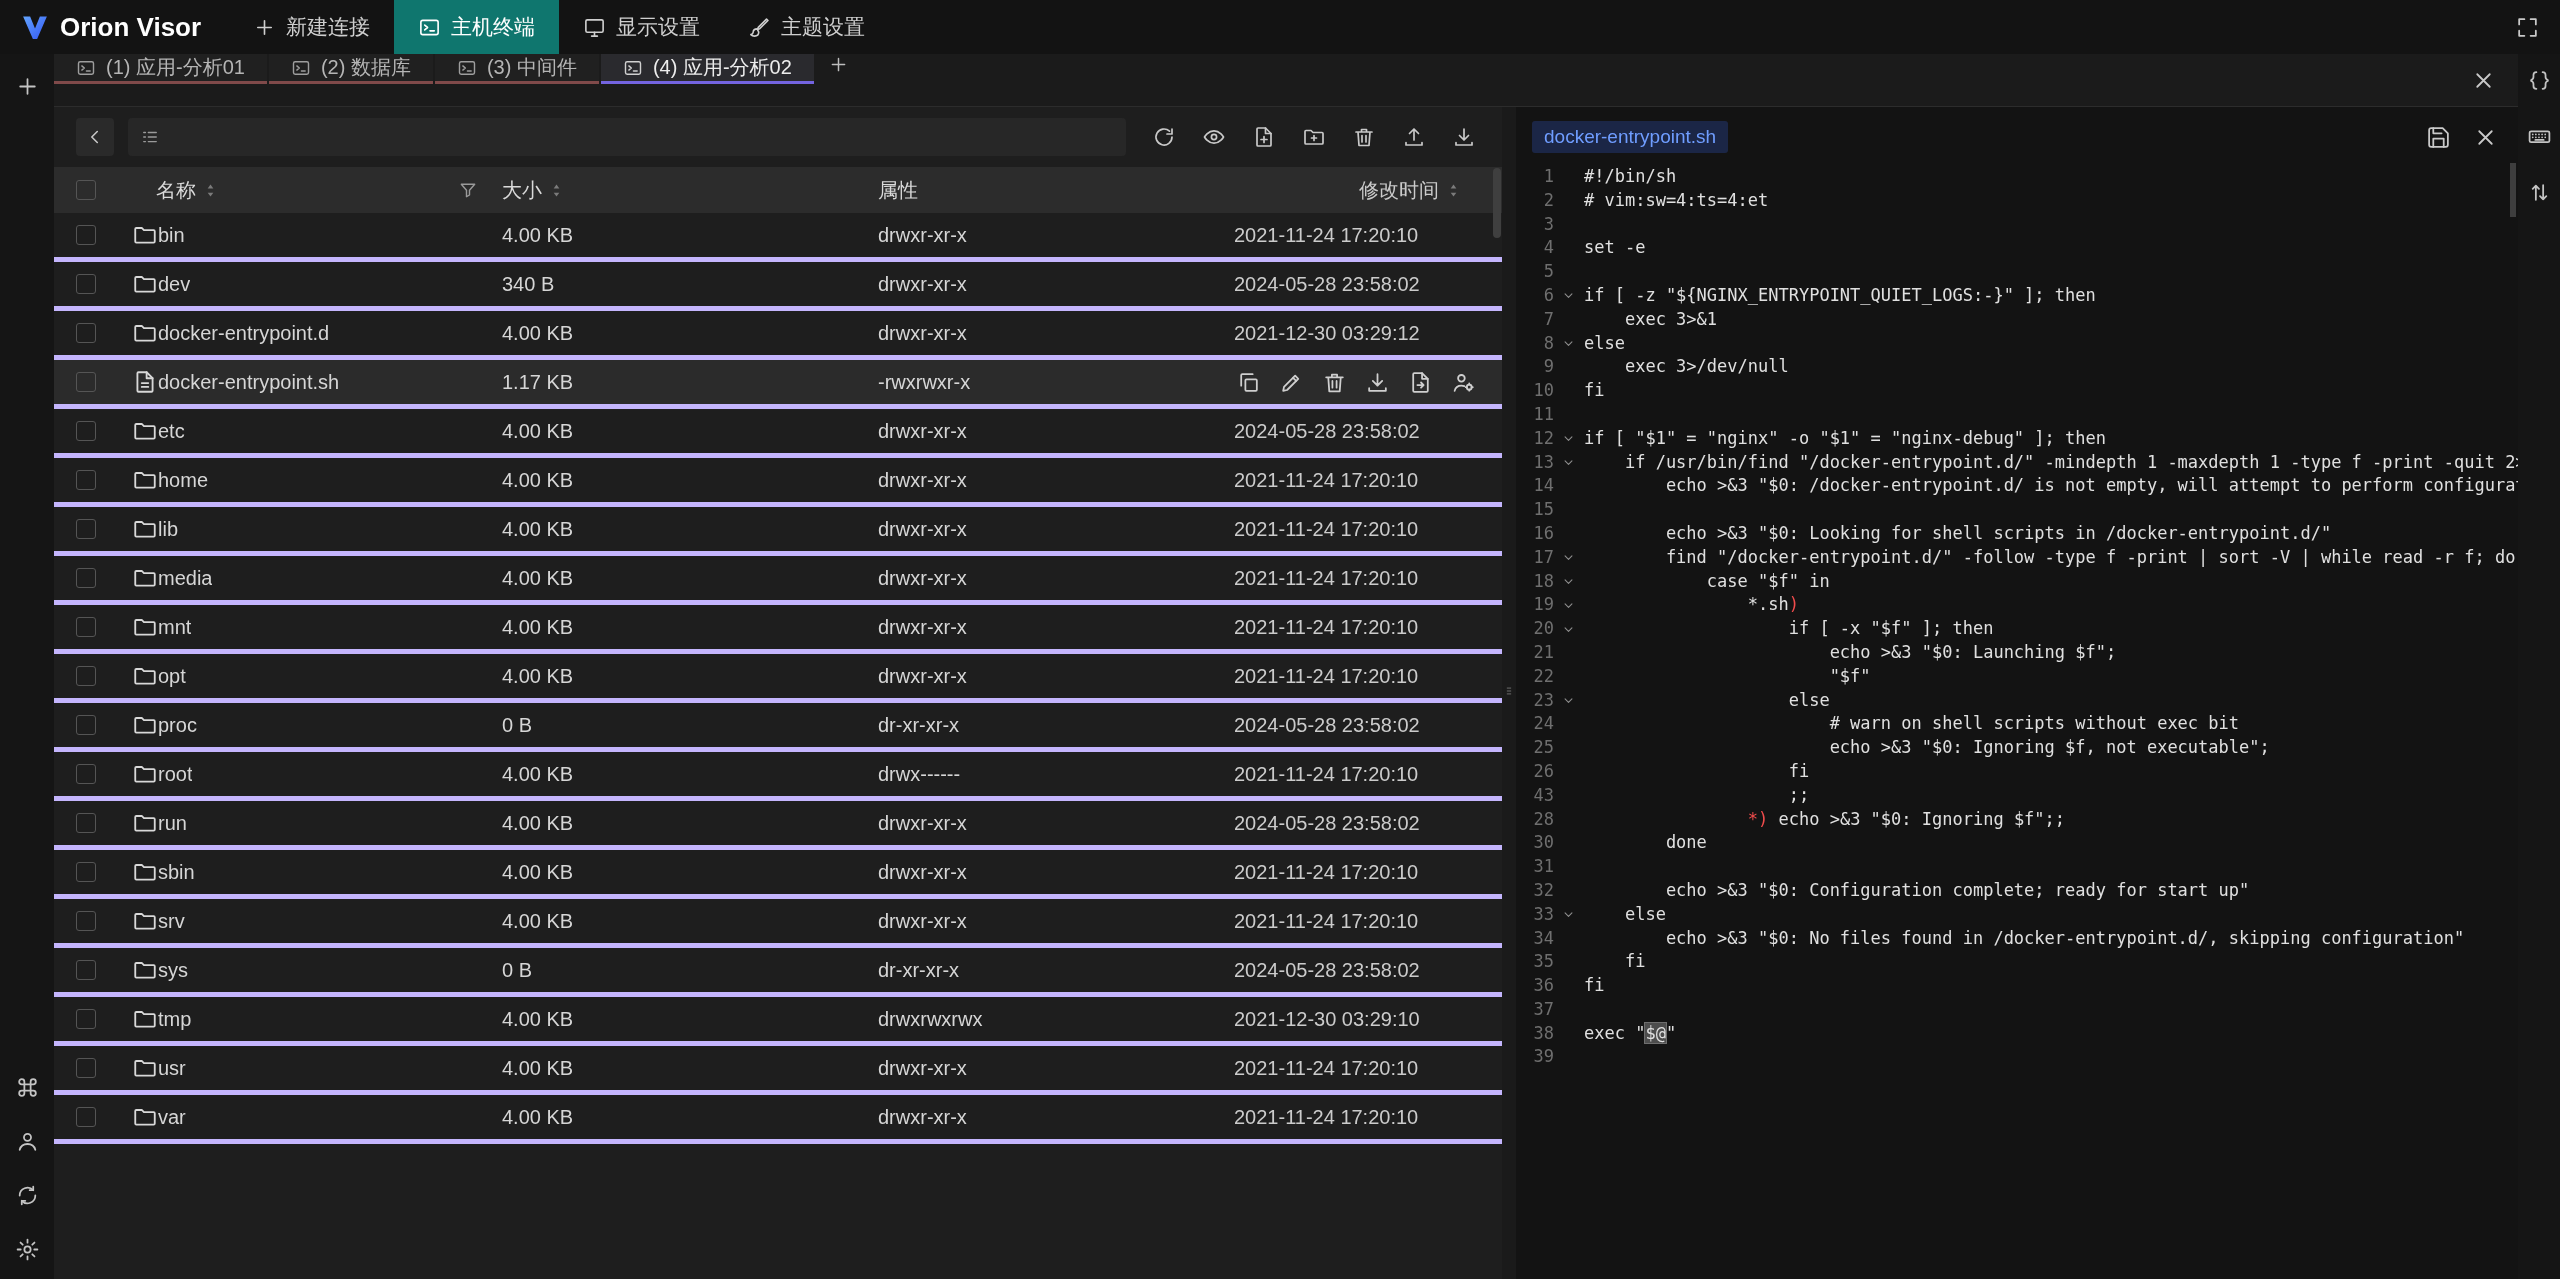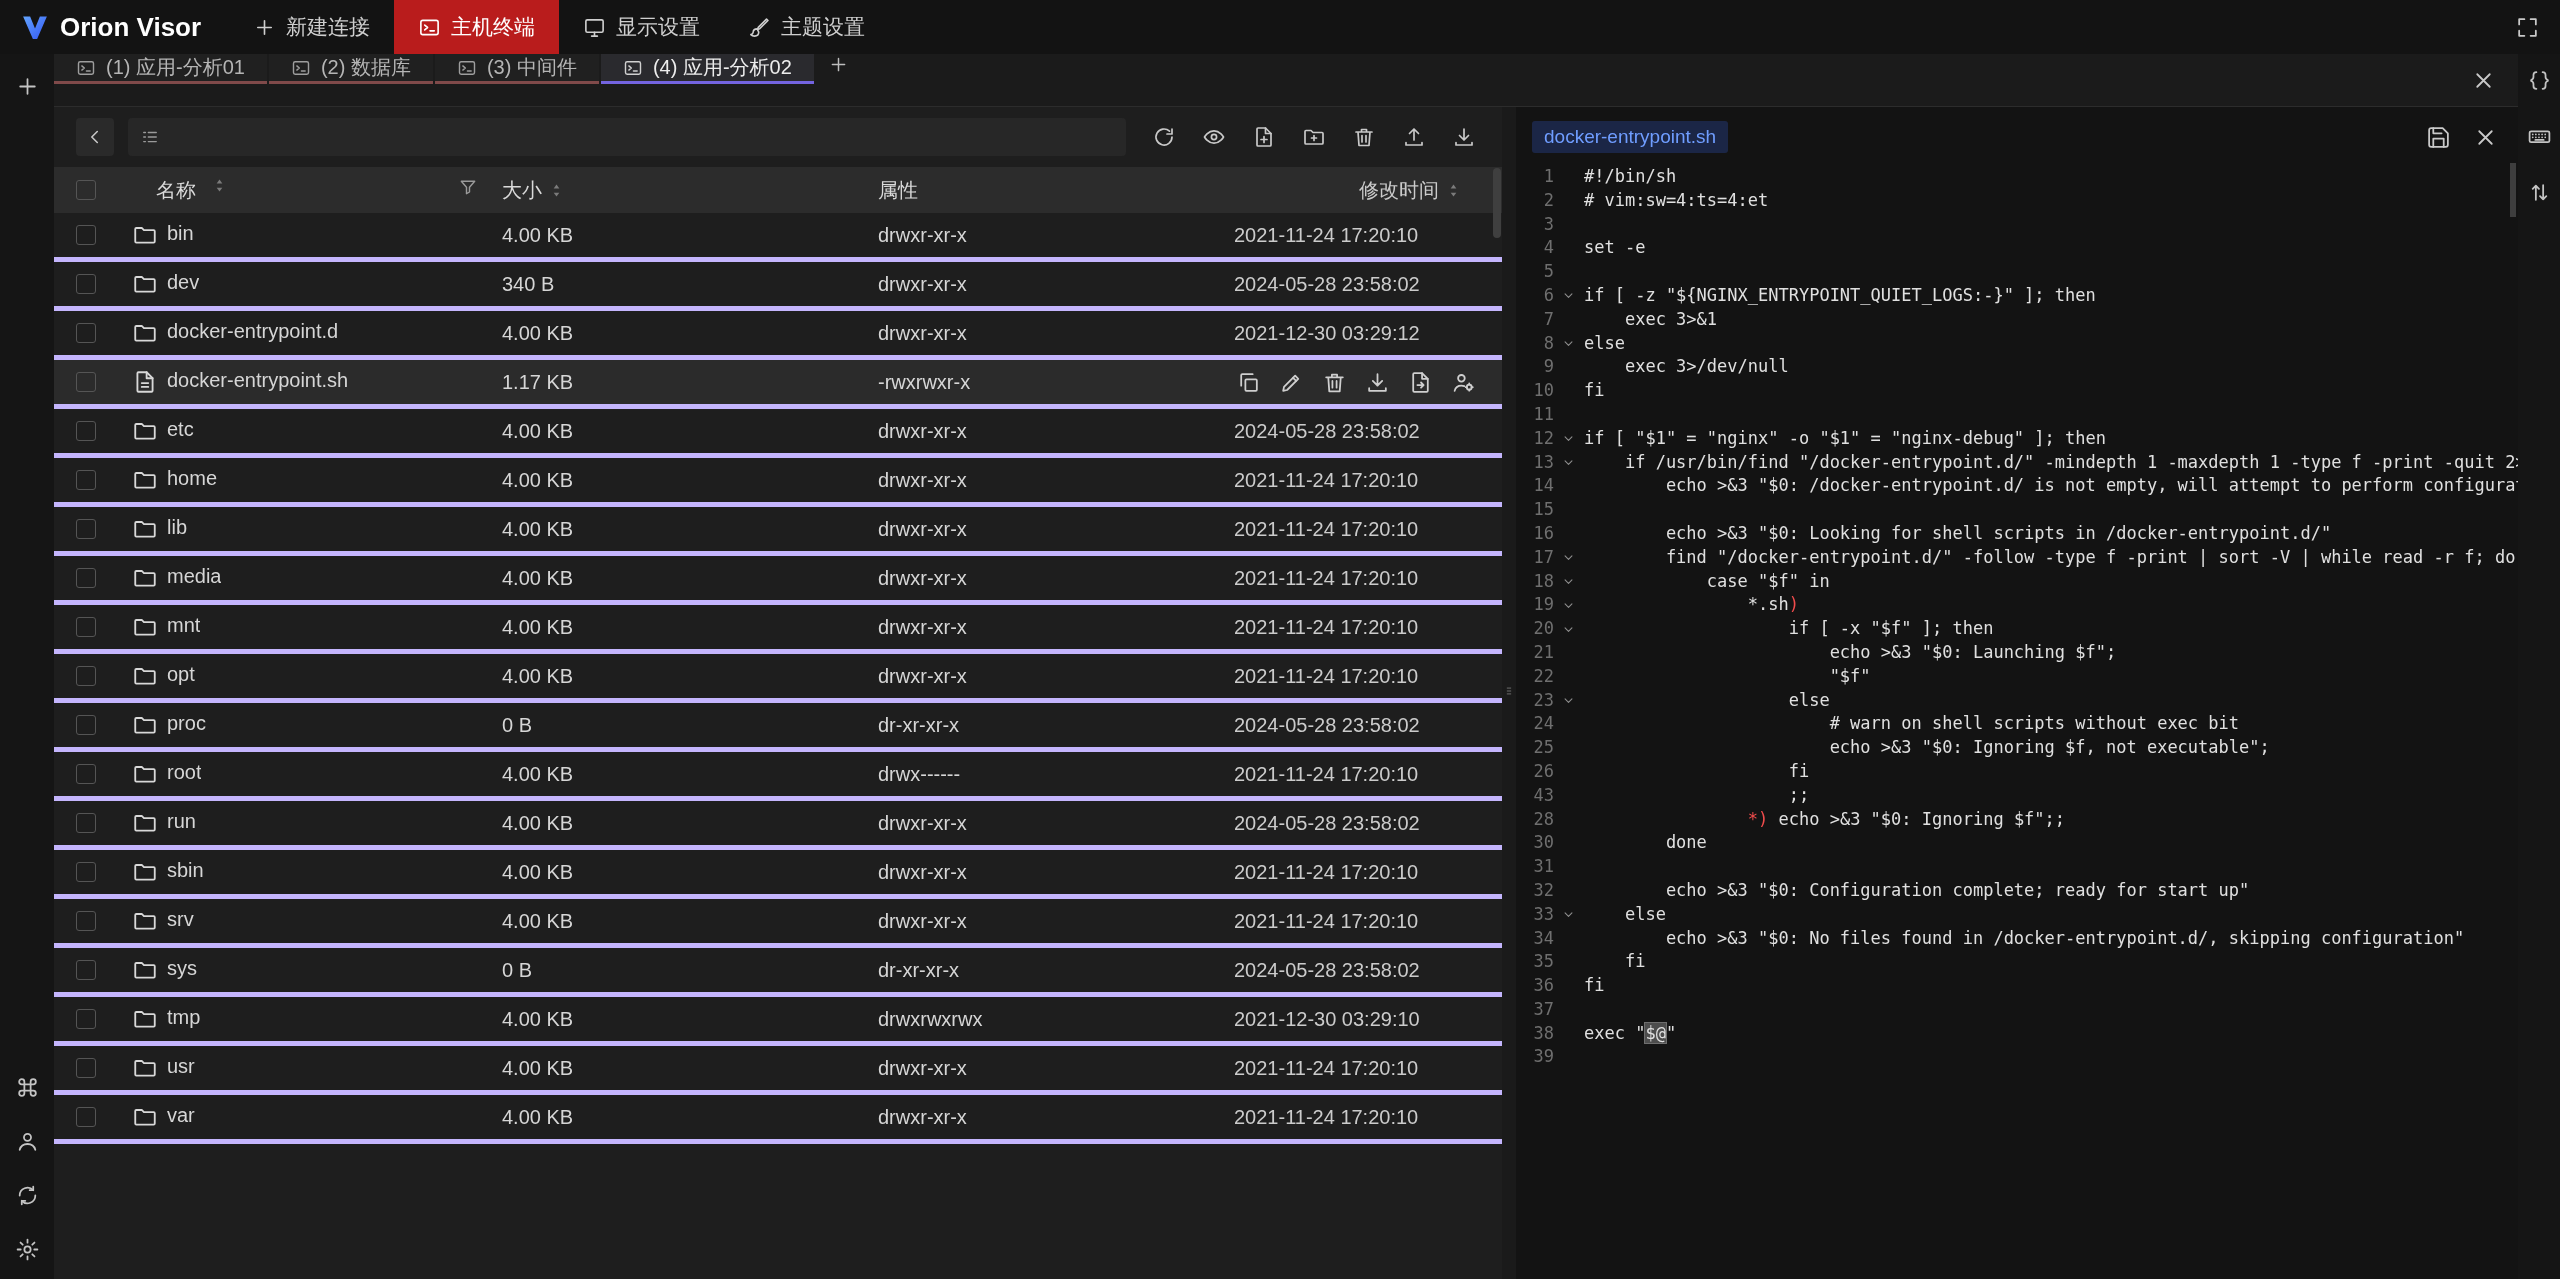--- a/index.html
+++ b/index.html
@@ -8,21 +8,21 @@
     font-family:"Liberation Sans","DejaVu Sans",sans-serif;color:#d8d8d8}
   svg{fill:none;stroke:currentColor;stroke-width:1.7;stroke-linecap:round;stroke-linejoin:round}
   .app{display:flex;flex-direction:column;height:100%}
 
   
   .navbar{height:54px;background:#131313;display:flex;align-items:stretch;flex:none}
   .brand{display:flex;align-items:center;gap:10px;padding:0 28px 0 20px;font-size:26px;font-weight:bold;color:#fff;cursor:pointer}
   .brand svg{width:30px;height:30px}
   .nav-item{display:flex;align-items:center;gap:10px;padding:0 24px;font-size:21px;color:#cfcfcf;cursor:pointer}
   .nav-item svg{width:23px;height:23px}
-  .nav-item.active{background:#b91c1c;color:#fff}
+  .nav-item.active{background:#0f766e;color:#fff}
   .nav-right{margin-left:auto;display:flex;align-items:center;padding-right:16px}
   .icon-btn{background:none;border:none;color:#c9c9c9;display:flex;align-items:center;justify-content:center;cursor:pointer;padding:4px}
   .icon-btn svg{width:25px;height:25px}
 
   
   .body-row{flex:1;display:flex;min-height:0}
   .left-rail,.right-rail{background:#151515;flex:none;display:flex;flex-direction:column;align-items:center}
   .left-rail{width:54px;padding:12px 0 10px;gap:10px}
   .right-rail{width:42px;padding-top:6px;gap:16px}
   .rail-btn{width:40px;height:40px;background:none;border:none;color:#c4c4c4;display:flex;align-items:center;justify-content:center;cursor:pointer}
@@ -53,21 +53,21 @@
   .path-input{flex:1;background:transparent;border:none;outline:none;color:#d5d5d5;font-size:19px}
   .tool-actions{display:flex;gap:18px;margin-left:8px}
   .tool-actions .icon-btn svg{width:24px;height:24px}
 
   .ftable{flex:1;margin-top:8px;overflow:hidden;font-size:20px}
   .thead,.trow{display:grid;grid-template-columns:64px 376px 350px 390px 1fr;align-items:center}
   .thead{height:46px;background:#2c2c2c;color:#dadada}
   .trow{height:49px;border-bottom:5px solid #c4b5fd;color:#d6d6d6;cursor:default}
   .trow.hovered{background:#2b2b2b}
   .c1{display:flex;justify-content:center}
-  .c2{display:flex;gap:9px;padding-left:14px;min-width:0}
+  .c2{display:flex;align-items:center;gap:0;padding-left:14px;min-width:0}
   .thead .c2{padding-left:38px}
   .c3{padding-left:8px}
   .c4{padding-left:34px}
   .c5{padding-right:58px;color:#cbcbcb}
   .c5.actions{display:flex;justify-content:flex-end;align-items:center;gap:18px;padding-right:26px}
   .action-btn{display:inline-flex;cursor:pointer;color:#cfcfcf}
   .action-btn svg{width:25px;height:25px}
   .checkbox{width:20px;height:20px;border:1.5px solid #555;border-radius:3px;background:transparent;display:inline-block;cursor:pointer}
   .ric{width:26px;height:26px;color:#d8d8d8;flex:none}
   .fname{white-space:nowrap;overflow:hidden;text-overflow:ellipsis}

